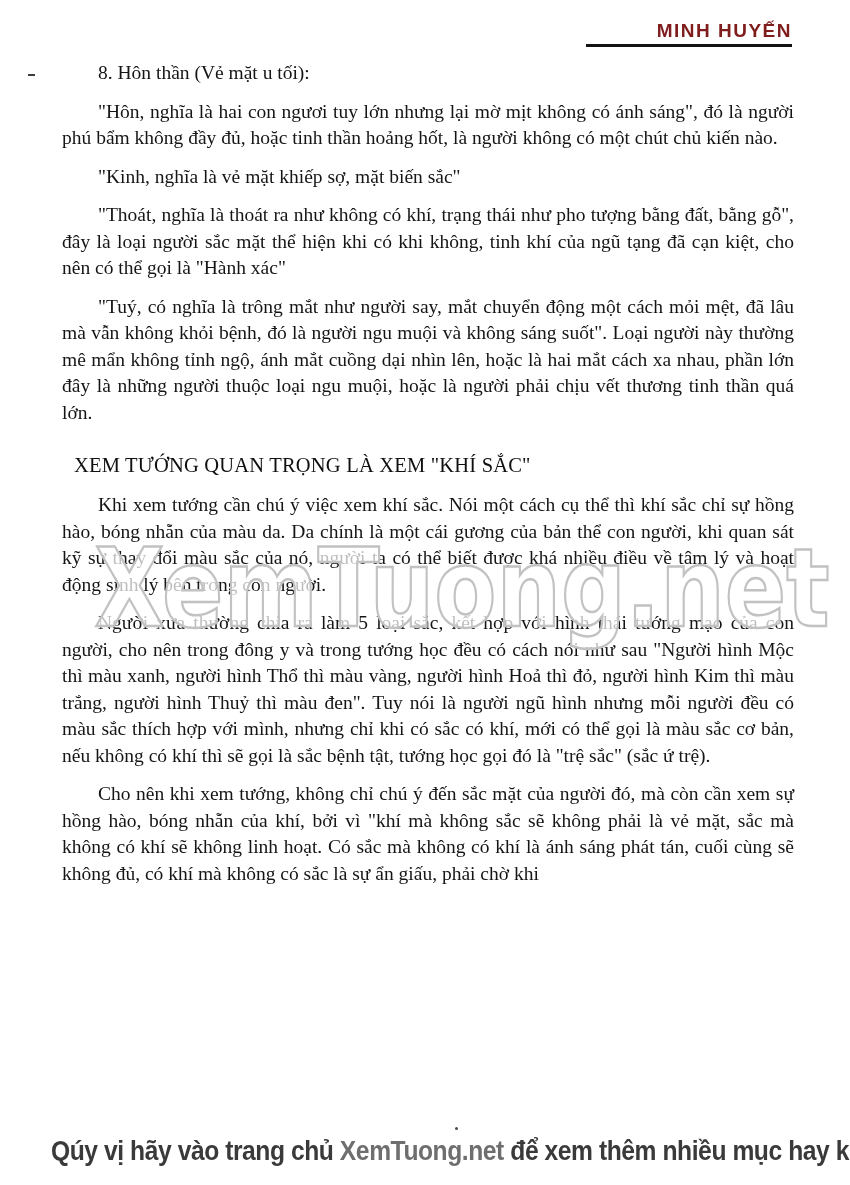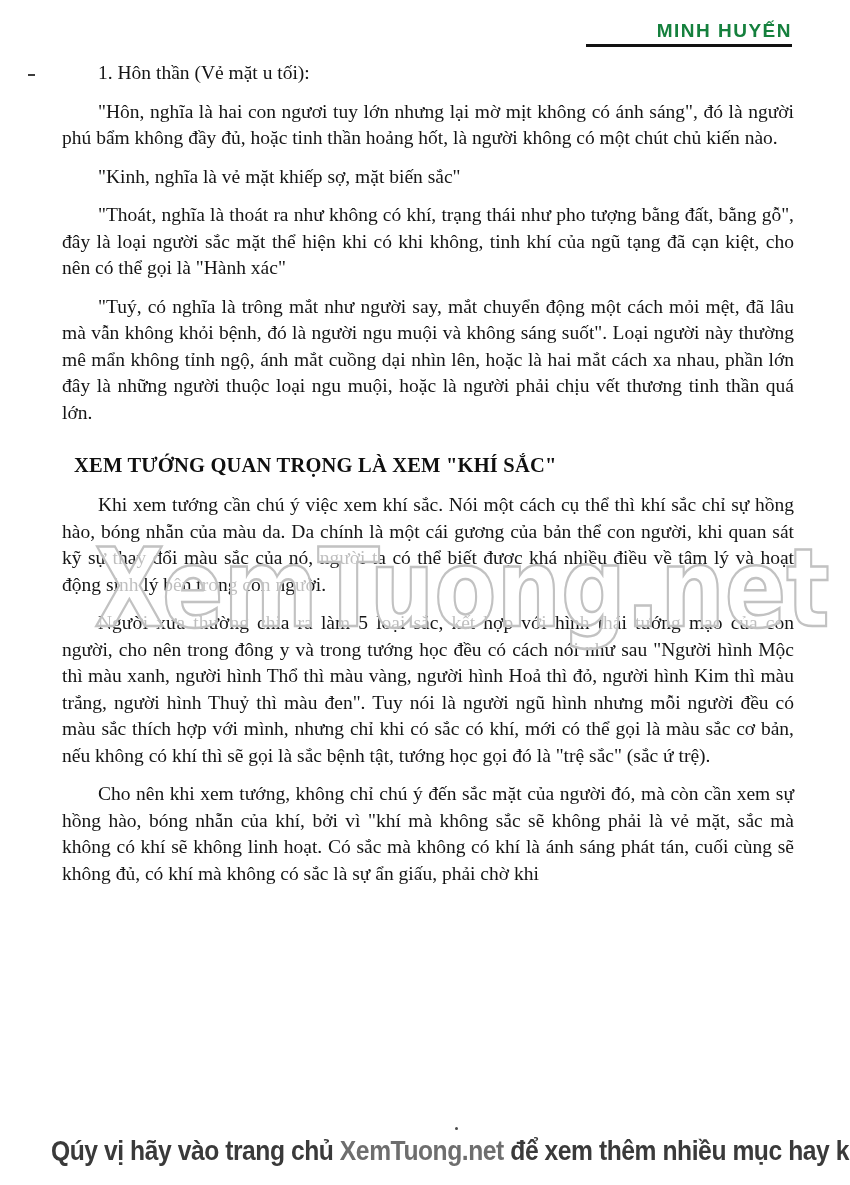--- a/index.html
+++ b/index.html
@@ -15,21 +15,21 @@
   .content{
     position:absolute;
     left:62px; right:56px; top:20px;
   }
   .page-header{
     text-align:right;
     font-family:"Liberation Sans", sans-serif;
     font-weight:bold;
     font-size:19px;
     letter-spacing:1.5px;
-    color:#15803d;
+    color:#7f1d1d;
     padding-right:2px;
   }
   .header-rule{
     margin-left:auto;
     margin-top:2px;
     width:206px;
     height:3px;
     background:#121212;
   }
   .blocks{ margin-top:8px; }
@@ -43,21 +43,21 @@
     margin-top:12px;
     text-indent:36px;
     text-align:justify;
     font-size:19.5px;
     line-height:26.5px;
   }
   .section-title{
     margin-top:24px;
     margin-bottom:0px;
     text-indent:12px;
-    font-weight:bold;
+    font-weight:normal;
     font-size:20.5px;
     line-height:30px;
     letter-spacing:0.2px;
     color:#101010;
   }
   .watermark{
     position:absolute;
     left:90px; top:526px;
     pointer-events:none;
   }
@@ -102,21 +102,21 @@
 
   <div class="artifact-dash"></div>
 
   <div class="content">
     <div class="page-header">
       <span>MINH HUYẾN</span>
       <div class="header-rule"></div>
     </div>
 
     <div class="blocks">
-      <div class="item-heading">1. Hôn thần (Vẻ mặt u tối):</div>
+      <div class="item-heading">8. Hôn thần (Vẻ mặt u tối):</div>
       <div class="para">"Hôn, nghĩa là hai con ngươi tuy lớn nhưng lại mờ mịt không có ánh sáng", đó là người phú bẩm không đầy đủ, hoặc tinh thần hoảng hốt, là người không có một chút chủ kiến nào.</div>
       <div class="para">"Kinh, nghĩa là vẻ mặt khiếp sợ, mặt biến sắc"</div>
       <div class="para">"Thoát, nghĩa là thoát ra như không có khí, trạng thái như pho tượng bằng đất, bằng gỗ", đây là loại người sắc mặt thể hiện khi có khi không, tinh khí của ngũ tạng đã cạn kiệt, cho nên có thể gọi là "Hành xác"</div>
       <div class="para">"Tuý, có nghĩa là trông mắt như người say, mắt chuyển động một cách mỏi mệt, đã lâu mà vẫn không khỏi bệnh, đó là người ngu muội và không sáng suốt". Loại người này thường mê mẩn không tỉnh ngộ, ánh mắt cuồng dại nhìn lên, hoặc là hai mắt cách xa nhau, phần lớn đây là những người thuộc loại ngu muội, hoặc là người phải chịu vết thương tinh thần quá lớn.</div>
       <div class="section-title">XEM TƯỚNG QUAN TRỌNG LÀ XEM "KHÍ SẮC"</div>
       <div class="para">Khi xem tướng cần chú ý việc xem khí sắc. Nói một cách cụ thể thì khí sắc chỉ sự hồng hào, bóng nhẵn của màu da. Da chính là một cái gương của bản thể con người, khi quan sát kỹ sự thay đổi màu sắc của nó, người ta có thể biết được khá nhiều điều về tâm lý và hoạt động sinh lý bên trong con người.</div>
       <div class="para">Người xưa thường chia ra làm 5 loại sắc, kết hợp với hình thái tướng mạo của con người, cho nên trong đông y và trong tướng học đều có cách nói như sau "Người hình Mộc thì màu xanh, người hình Thổ thì màu vàng, người hình Hoả thì đỏ, người hình Kim thì màu trắng, người hình Thuỷ thì màu đen". Tuy nói là người ngũ hình nhưng mỗi người đều có màu sắc thích hợp với mình, nhưng chỉ khi có sắc có khí, mới có thể gọi là màu sắc cơ bản, nếu không có khí thì sẽ gọi là sắc bệnh tật, tướng học gọi đó là "trệ sắc" (sắc ứ trệ).</div>
       <div class="para">Cho nên khi xem tướng, không chỉ chú ý đến sắc mặt của người đó, mà còn cần xem sự hồng hào, bóng nhẵn của khí, bởi vì "khí mà không sắc sẽ không phải là vẻ mặt, sắc mà không có khí sẽ không linh hoạt. Có sắc mà không có khí là ánh sáng phát tán, cuối cùng sẽ không đủ, có khí mà không có sắc là sự ẩn giấu, phải chờ khi</div>
     </div>
   </div>

